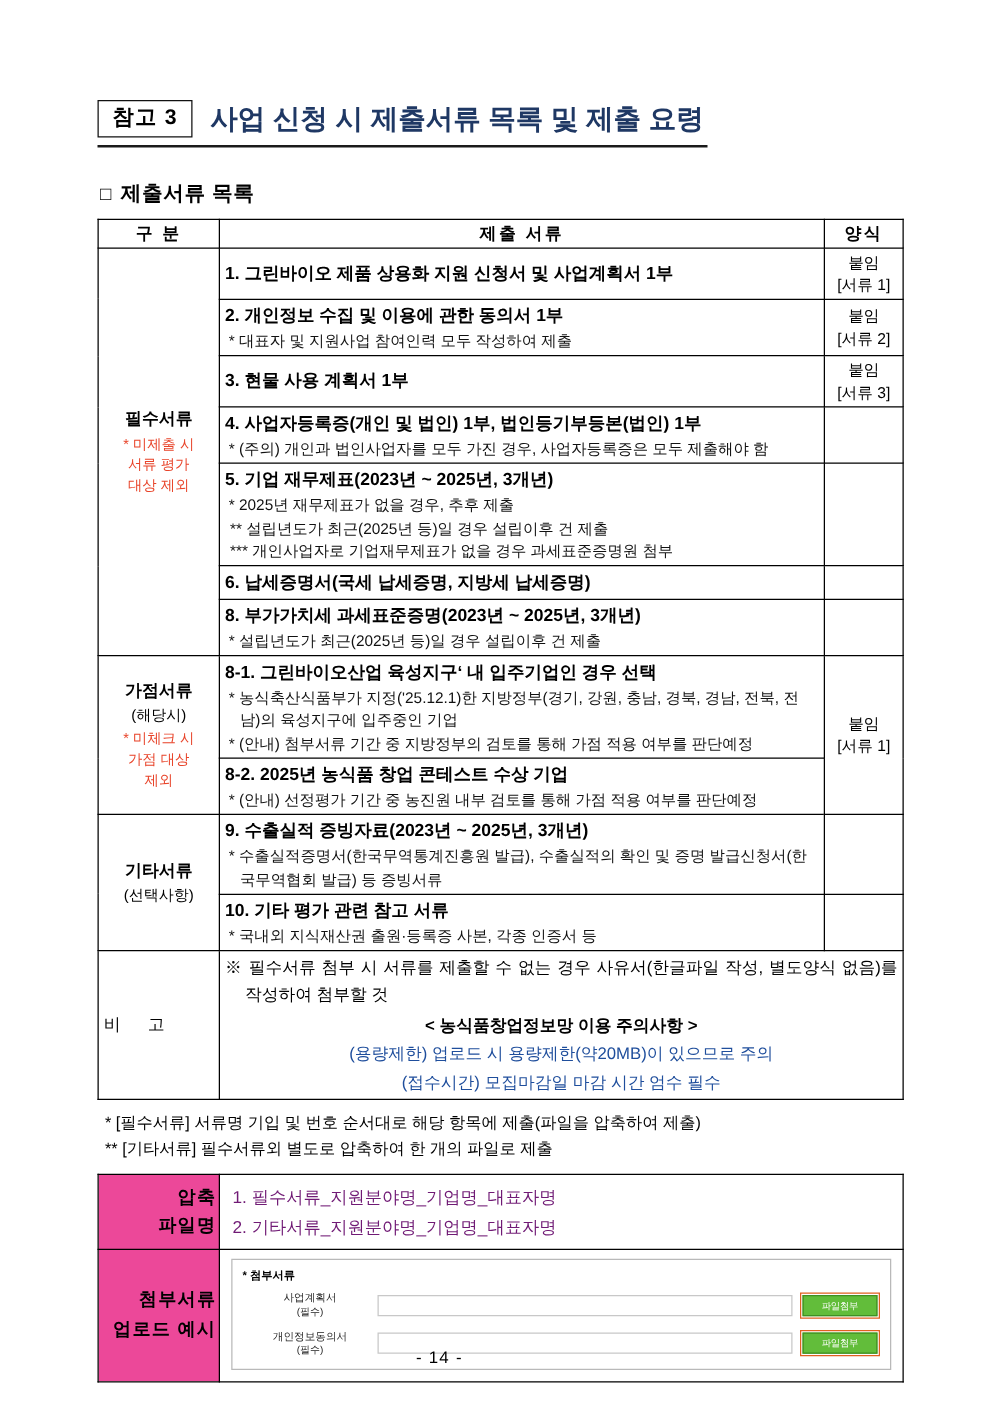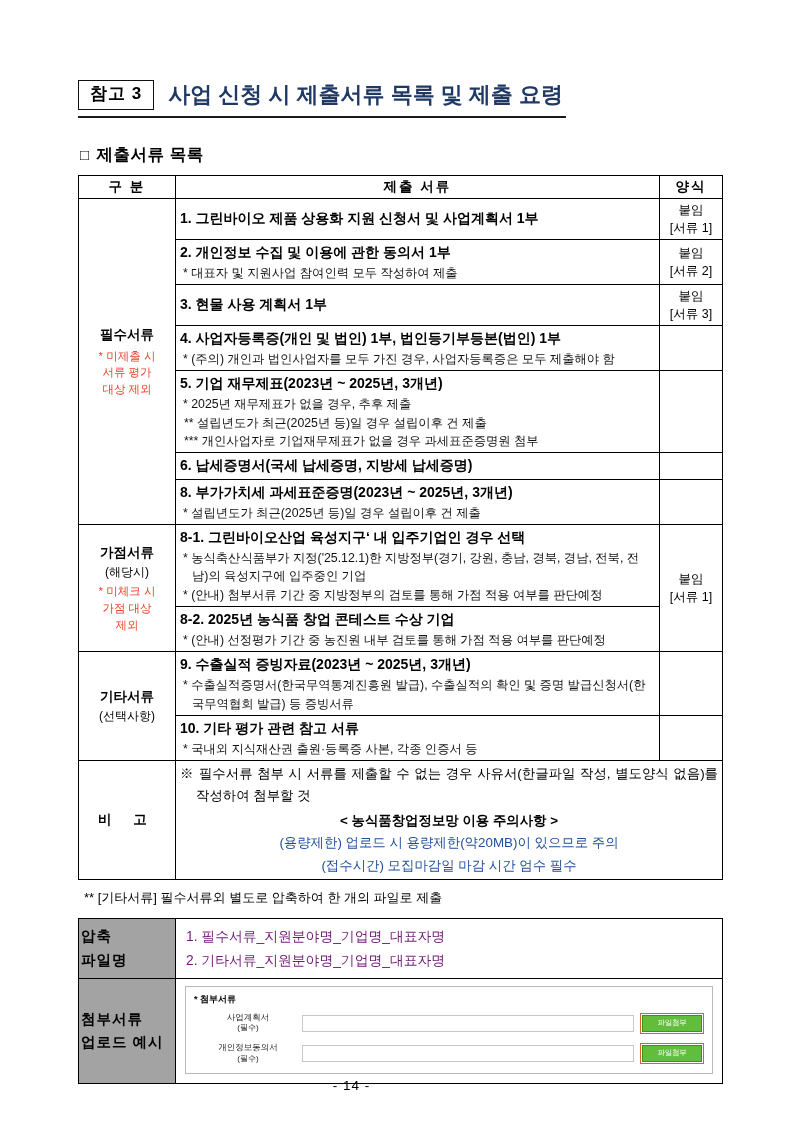--- a/index.html
+++ b/index.html
@@ -119,22 +119,21 @@
     line-height: 1.5;
     padding-left: 12px;
     text-indent: -9px;
     color: #111;
   }
   .note.ind2 { padding-left: 20px; text-indent: -16px; }
   .note.ind3 { padding-left: 26px; text-indent: -22px; }
 
   
   .remark-label {
-    text-align: center;
-    font-weight: bold;
+    font-weight: normal;
     font-size: 13.5px;
     letter-spacing: 9px;
     padding-left: 9px;
   }
   .remark-body {
     font-size: 13.4px;
     line-height: 1.65;
     padding: 5px 8px 6px 8px;
   }
   .remark-body .l1 { padding-left: 16px; text-indent: -16px; text-align: justify; }
@@ -153,25 +152,25 @@
   table.bottom {
     border-collapse: collapse;
     width: 100%;
     table-layout: fixed;
   }
   table.bottom td {
     border: 1px solid #000;
     vertical-align: middle;
   }
   .b-label {
-    text-align: left;
+    text-align: right;
     font-weight: bold;
     font-size: 14.5px;
     line-height: 1.6;
-    background: #a3a3a3;
+    background: #ec4899;
     letter-spacing: 1px;
     padding: 5px 2px;
   }
   .b-list {
     padding: 6px 10px;
     font-size: 13.8px;
     line-height: 1.7;
     color: #701a75;
   }
 
@@ -366,20 +365,21 @@
           <div class="l1">※ 필수서류 첨부 시 서류를 제출할 수 없는 경우 사유서(한글파일 작성, 별도양식 없음)를 작성하여 첨부할 것</div>
           <div class="remark-center">&lt; 농식품창업정보망 이용 주의사항 &gt;</div>
           <div class="blue-c">(용량제한) 업로드 시 용량제한(약20MB)이 있으므로 주의</div>
           <div class="blue-c">(접수시간) 모집마감일 마감 시간 엄수 필수</div>
         </td>
       </tr>
     </tbody>
   </table>
 
   <div class="footnotes">
+    <div>* [필수서류] 서류명 기입 및 번호 순서대로 해당 항목에 제출(파일을 압축하여 제출)</div>
     <div>** [기타서류] 필수서류외 별도로 압축하여 한 개의 파일로 제출</div>
   </div>
 
   <table class="bottom">
     <colgroup>
       <col style="width:97px">
       <col style="width:547px">
     </colgroup>
     <tbody>
       <tr>

